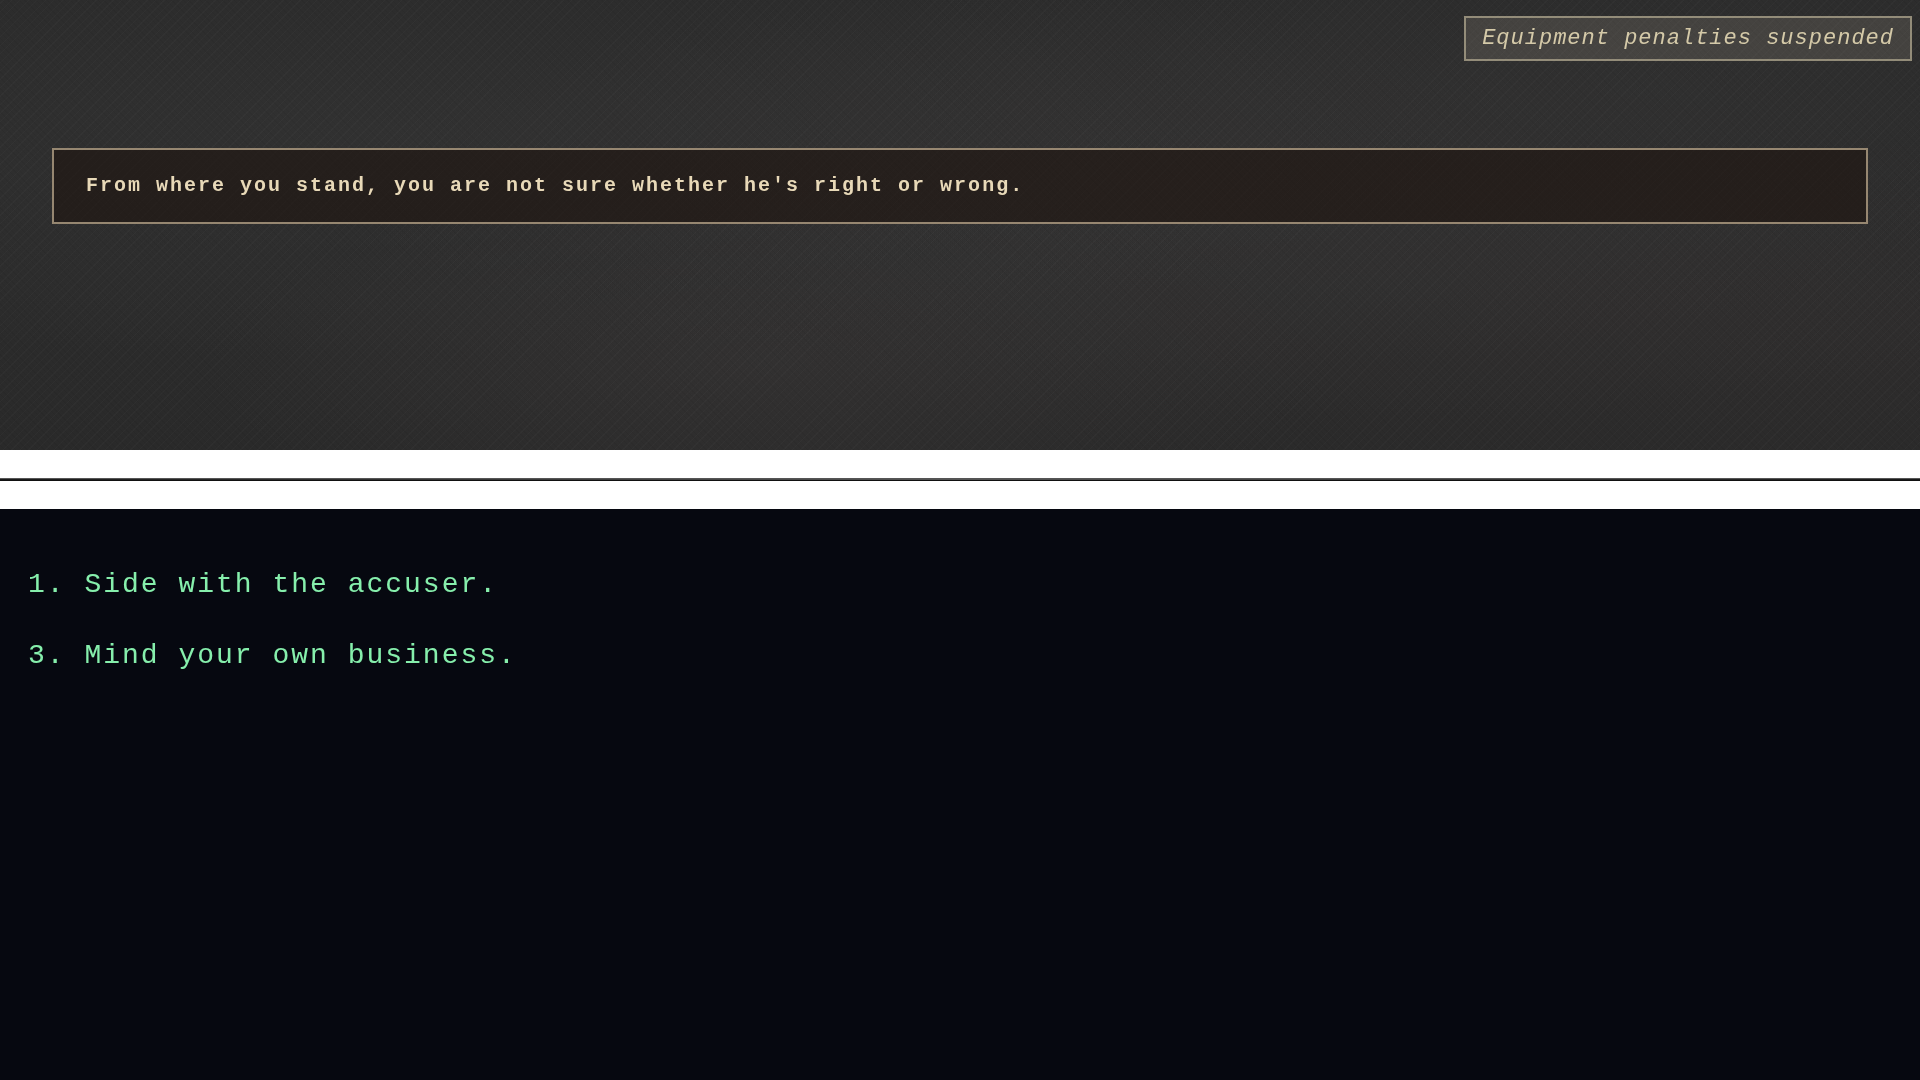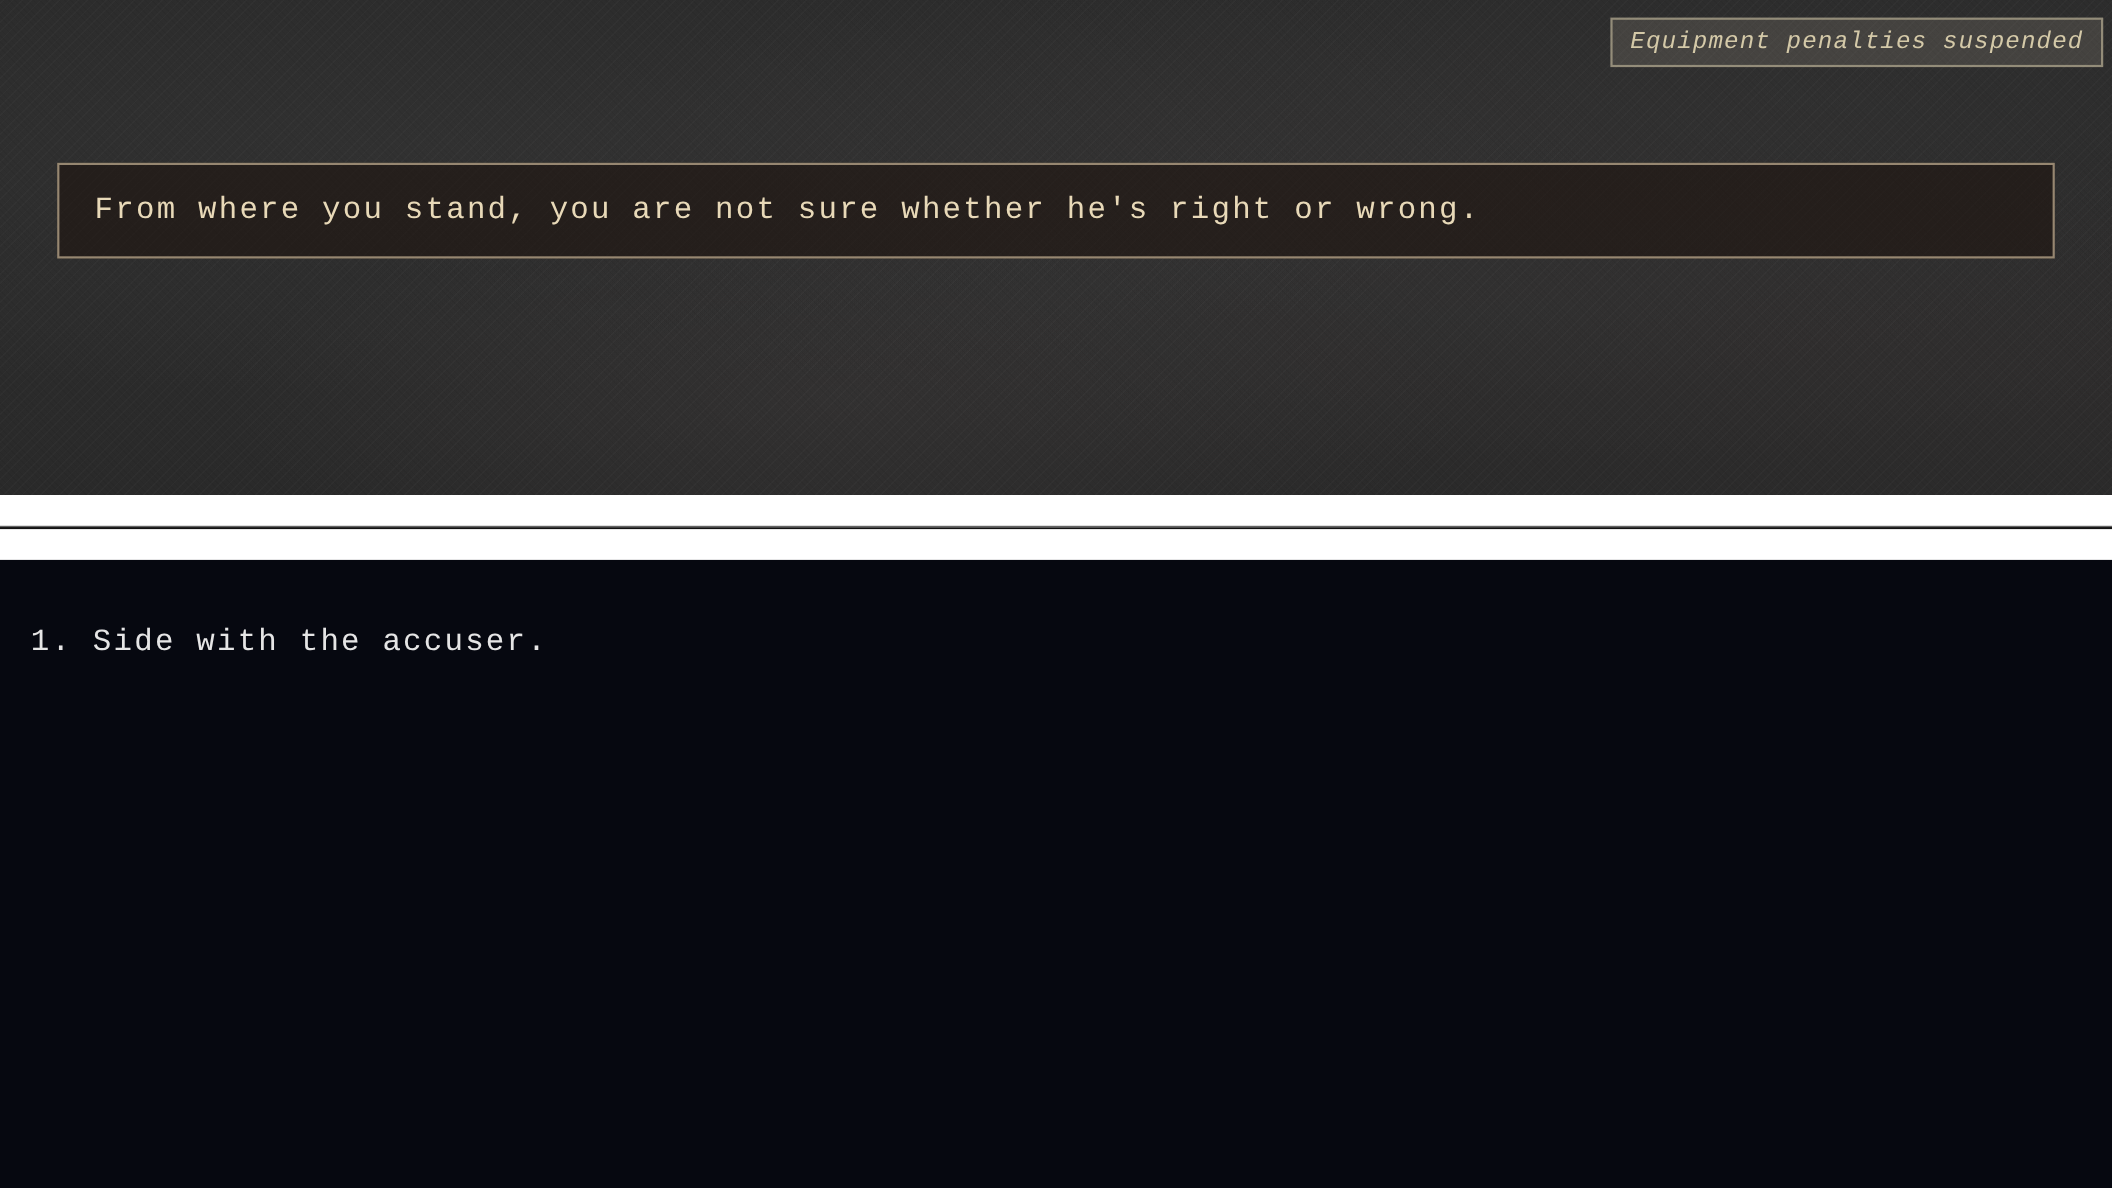--- a/index.html
+++ b/index.html
@@ -82,22 +82,22 @@
       top: 148px;
       left: 52px;
       right: 52px;
       border: 2px solid rgba(200, 180, 150, 0.7);
       background-color: rgba(30, 20, 15, 0.6);
       padding: 22px 32px;
     }
 
     .narrative-text {
       color: #e8d9b8;
-      font-size: 28px;
-      font-weight: normal;
+      font-size: 20px;
+      font-weight: bold;
       letter-spacing: 2px;
       line-height: 1.4;
       font-family: 'Courier New', Courier, monospace;
     }
 
     
     .divider {
       width: 100%;
       height: 3px;
       background: linear-gradient(to right, #1a1a1a, #555, #1a1a1a);
@@ -111,21 +111,21 @@
       flex: 1;
       background-color: #060810;
       padding: 40px 20px 40px 20px;
       display: flex;
       flex-direction: column;
       justify-content: flex-start;
       gap: 0;
     }
 
     .choice-item {
-      color: #e5e5e5;
+      color: #86efac;
       font-size: 28px;
       font-family: 'Courier New', Courier, monospace;
       letter-spacing: 2px;
       padding: 20px 8px;
       cursor: pointer;
     }
   </style>
 </head>
 <body>
 
@@ -145,16 +145,19 @@
 
   <div class="divider"></div>
 
   <div class="bottom-panel">
 
     <div class="choice-item">
       <span>1.  </span><span>Side with the accuser.</span>
     </div>
 
 
+    <div class="choice-item">
+      <span>3.  </span><span>Mind your own business.</span>
+    </div>
 
   </div>
 
 </div>
 
 </body></html>

